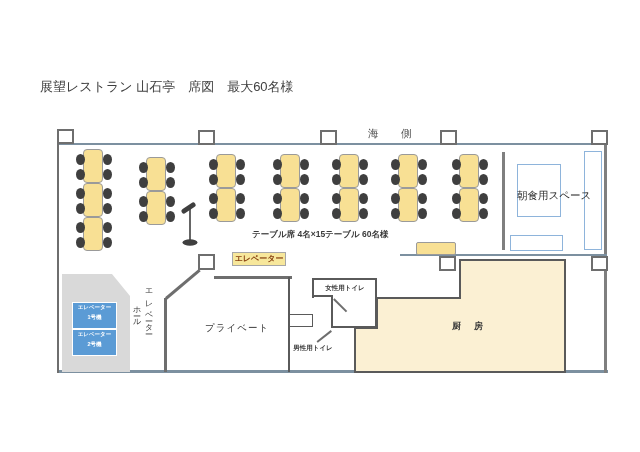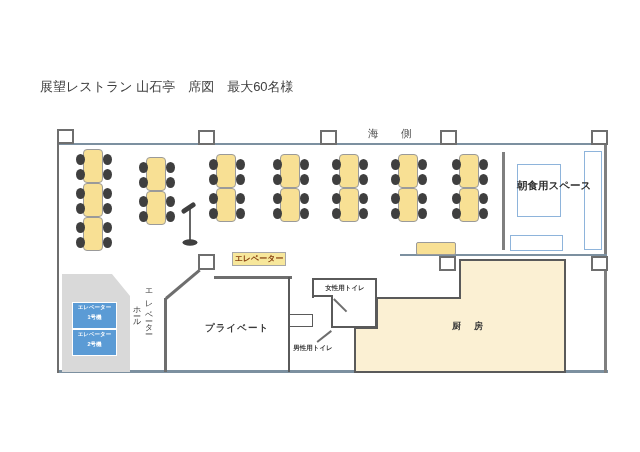--- a/index.html
+++ b/index.html
@@ -142,46 +142,47 @@
         <span class="chair" style="left: 19px; top: 19px;"></span>
       </div>
     </div>
 
   <svg class="abs" style="left:180px;top:202px;z-index:4;" width="20" height="46" viewBox="0 0 20 46">
     <line x1="4" y1="9" x2="13" y2="3" stroke="#3F3F3F" stroke-width="5" stroke-linecap="round"></line>
     <line x1="10" y1="6" x2="10" y2="39" stroke="#3F3F3F" stroke-width="1.6"></line>
     <ellipse cx="10" cy="40.5" rx="7.5" ry="3.2" fill="#3F3F3F"></ellipse>
   </svg>
 
+  <div class="label" style="left:252px;top:229px;font-size:8.5px;font-weight:bold;">テーブル席 4名×15テーブル 60名様</div>
 
   <div class="badge">エレベーター</div>
 
   <div class="servtable"></div>
 
   <div class="bluebox" style="left:517px;top:164px;width:44px;height:53px;"></div>
   <div class="bluebox" style="left:584px;top:151px;width:18px;height:99px;"></div>
   <div class="bluebox" style="left:510px;top:235px;width:53px;height:16px;"></div>
-  <div class="label" style="left:517px;top:179px;font-size:10.5px;font-weight:bold;color:#2d2d2d;">朝食用スペース</div>
+  <div class="label" style="left:517px;top:189px;font-size:10.5px;font-weight:normal;color:#2d2d2d;">朝食用スペース</div>
 
   <div class="hall"></div>
   <div class="elevbox" style="top:302px;">
     <div>エレベーター</div>
     <div>1号機</div>
   </div>
   <div class="elevbox" style="top:329px;">
     <div>エレベーター</div>
     <div>2号機</div>
   </div>
   <div class="label vtext" style="left:142px;top:283px;font-size:8px;letter-spacing:2px;color:#333;">エレベーター</div>
   <div class="label vtext" style="left:130px;top:300px;font-size:8px;letter-spacing:2px;color:#333;">ホール</div>
 
   <div class="wall-gray" style="left:164px;top:298px;width:3px;height:74px;"></div>
   <div class="line" style="left:166px;top:297px;width:44px;height:3px;transform:rotate(-40deg);"></div>
   <div class="wall-gray" style="left:214px;top:276px;width:78px;height:3px;"></div>
-  <div class="label" style="left:205px;top:322px;font-size:9.5px;font-weight:bold;letter-spacing:1px;">プライベート</div>
+  <div class="label" style="left:205px;top:322px;font-size:9.5px;font-weight:normal;letter-spacing:1px;">プライベート</div>
 
   <div class="wall-gray" style="left:288px;top:277px;width:2px;height:95px;background:#5A5A5A;"></div>
   <div class="wall-gray" style="left:312px;top:278px;width:65px;height:2px;background:#5A5A5A;"></div>
   <div class="wall-gray" style="left:375px;top:278px;width:2px;height:50px;background:#5A5A5A;"></div>
   <div class="wall-gray" style="left:312px;top:278px;width:2px;height:20px;background:#5A5A5A;"></div>
   <div class="wall-gray" style="left:312px;top:295px;width:21px;height:2px;background:#5A5A5A;"></div>
   <div class="wall-gray" style="left:331px;top:295px;width:2px;height:33px;background:#5A5A5A;"></div>
   <div class="wall-gray" style="left:331px;top:326px;width:46px;height:2px;background:#5A5A5A;"></div>
   <div class="sink"></div>
   <div class="line" style="left:334px;top:298px;width:18px;height:1.5px;transform:rotate(45deg);"></div>

